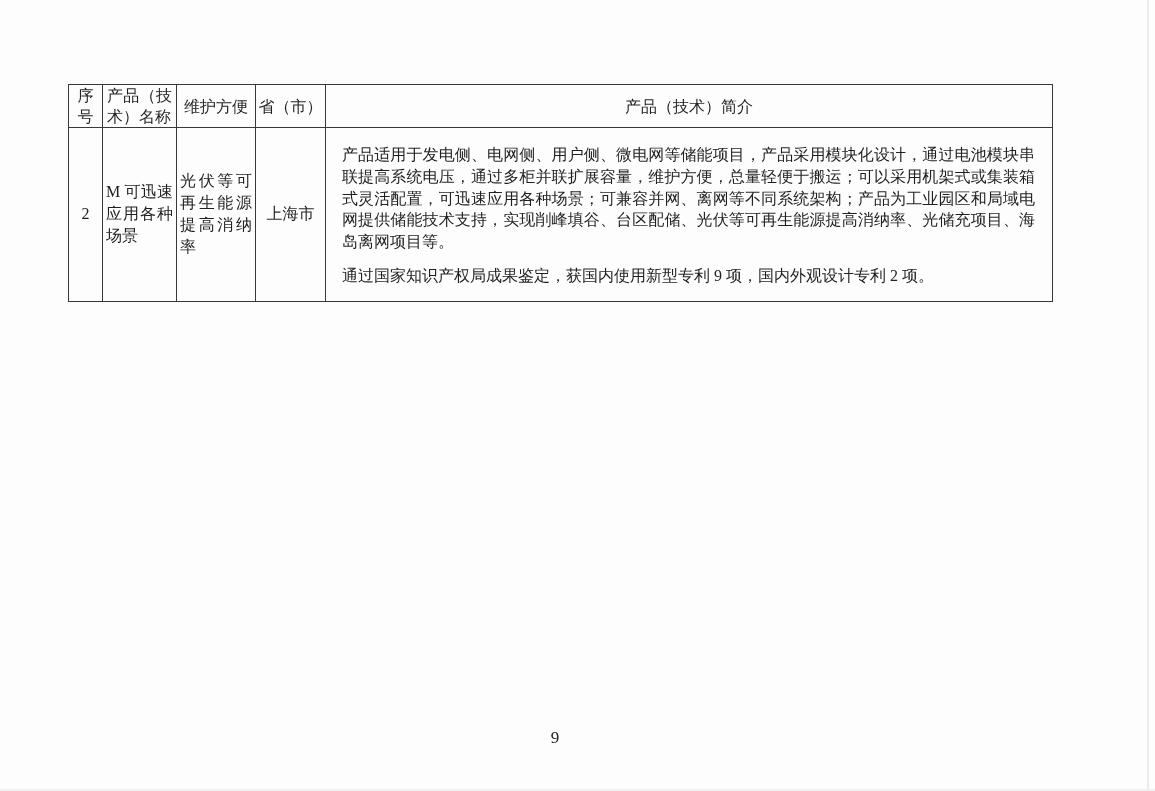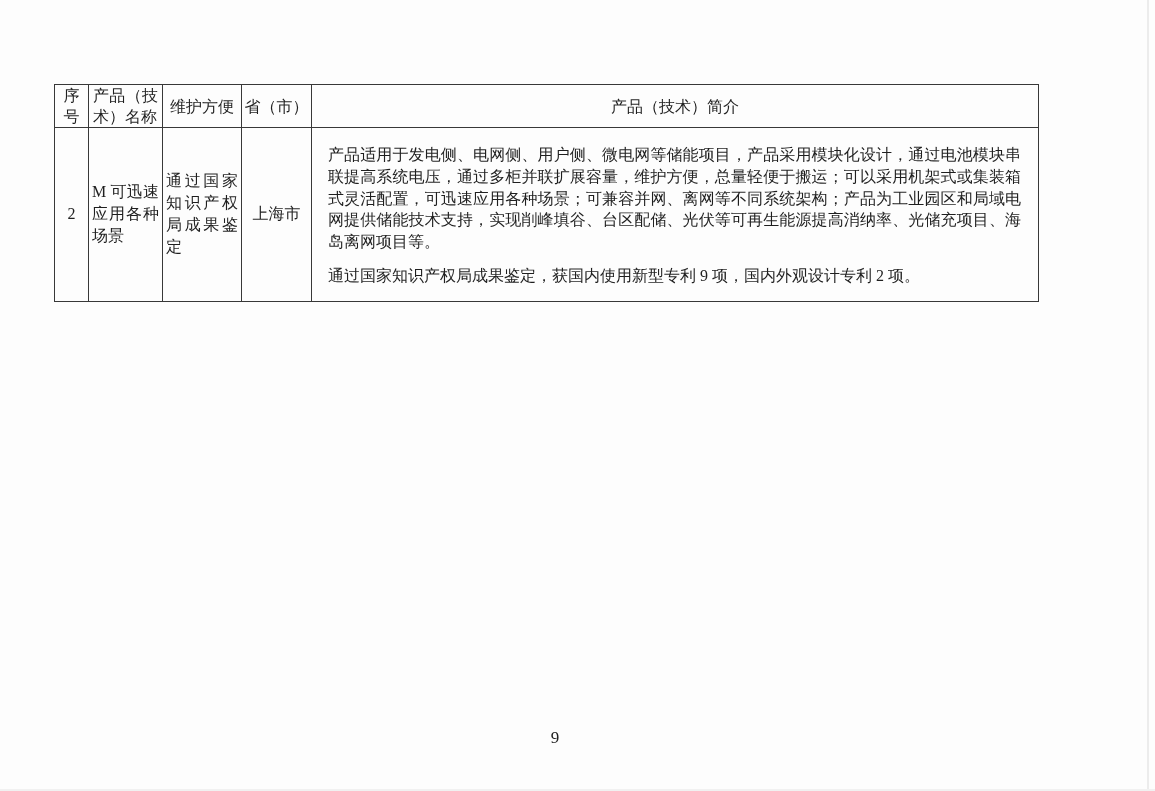--- a/index.html
+++ b/index.html
@@ -15,21 +15,21 @@
     font-family: "Liberation Serif", "DejaVu Serif", serif;
     color: #1f1f1f;
   }
   .sheet {
     position: absolute;
     inset: 0;
     background: #fdfdfd;
   }
   table.doc-table {
     position: absolute;
-    left: 54px;
+    left: 68px;
     top: 84px;
     width: 984px;
     border-collapse: collapse;
     table-layout: fixed;
     font-size: 16px;
   }
   table.doc-table th,
   table.doc-table td {
     border: 1.5px solid #383838;
     font-weight: normal;
@@ -117,21 +117,21 @@
         <th class="th-wrap">产品（技术）名称</th>
         <th>维护方便</th>
         <th>省（市）</th>
         <th>产品（技术）简介</th>
       </tr>
     </thead>
     <tbody>
       <tr>
         <td class="cell-index">2</td>
         <td class="cell-name">M 可迅速应用各种场景</td>
-        <td class="cell-company">通过国家知识产权局成果鉴定</td>
+        <td class="cell-company">光伏等可再生能源提高消纳率</td>
         <td class="cell-province">上海市</td>
         <td class="cell-desc">
           <p>产品适用于发电侧、电网侧、用户侧、微电网等储能项目，产品采用模块化设计，通过电池模块串联提高系统电压，通过多柜并联扩展容量，维护方便，总量轻便于搬运；可以采用机架式或集装箱式灵活配置，可迅速应用各种场景；可兼容并网、离网等不同系统架构；产品为工业园区和局域电网提供储能技术支持，实现削峰填谷、台区配储、光伏等可再生能源提高消纳率、光储充项目、海岛离网项目等。</p>
           <p>通过国家知识产权局成果鉴定，获国内使用新型专利 9 项，国内外观设计专利 2 项。</p>
         </td>
       </tr>
     </tbody>
   </table>
 
   <div class="page-number">9</div>

